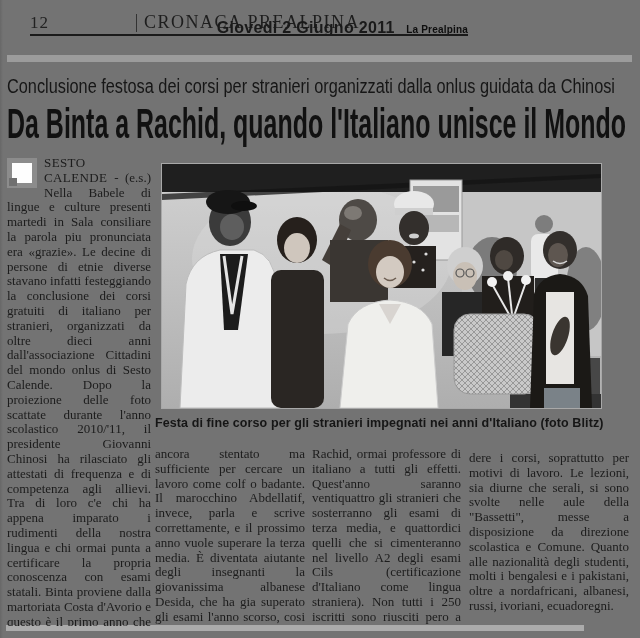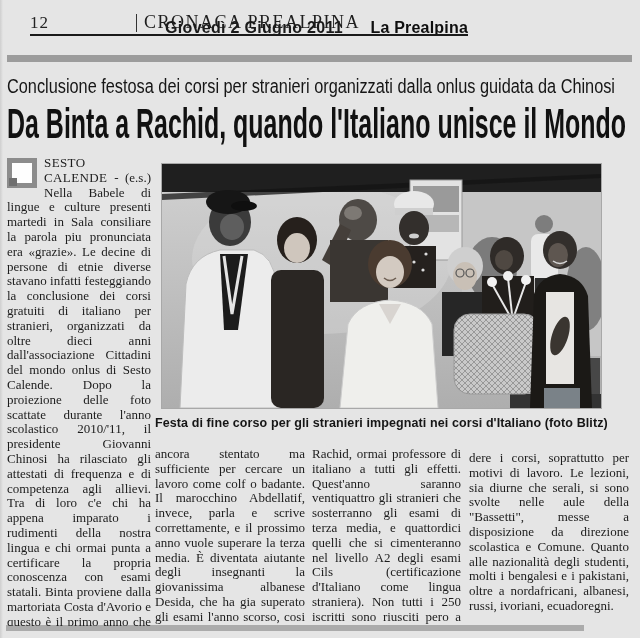--- a/index.html
+++ b/index.html
@@ -1,38 +1,38 @@
 <!DOCTYPE html>
 <html><head>
 <meta charset="utf-8">
 <style>
   * { margin: 0; padding: 0; box-sizing: border-box; }
   html,body { background: #ffffff; }
   .page {
     position: relative;
     width: 640px; height: 638px;
-    background: #e5e5e5;
+    background: #737373;
     overflow: hidden;
     font-family: "Liberation Serif", serif;
     color: #1c1c1c;
   }
   
   .scan-edge { position:absolute; left:0; top:0; width:3px; height:100%;
     background: linear-gradient(to right, rgba(0,0,0,0.10), rgba(0,0,0,0)); }
 
   
   .hdr-pagenum { position:absolute; left:30px; top:13px;
     font: 17px "Liberation Serif", serif; color:#222; letter-spacing:1px; }
   .hdr-divider { position:absolute; left:136px; top:14px; width:1px; height:18px; background:#333; }
   .hdr-section { position:absolute; left:144px; top:12px;
     font: 18px "Liberation Serif", serif; letter-spacing:1.5px; color:#1e1e1e; }
   .hdr-right { position:absolute; left:30px; top:19px; width:438px; text-align:right;
     font-family:"Liberation Sans", sans-serif; white-space:nowrap; }
   .hdr-date { font-size:16px; font-weight:bold; color:#1a1a1a; letter-spacing:.3px; }
-  .hdr-masthead { font-size:16px; font-weight:bold; color:#0e0e0e; margin-left:23px; letter-spacing:.2px; }
+  .hdr-masthead { font-size:10px; font-weight:bold; color:#0e0e0e; margin-left:7px; letter-spacing:.2px; }
   .hdr-rule { position:absolute; left:30px; top:34px; width:438px; height:2px; background:#1a1a1a; }
 
   
   .sep-top { position:absolute; left:7px; top:55px; width:625px; height:7px; background:#9c9c9c; }
   .sep-bottom { position:absolute; left:6px; top:625px; width:578px; height:6px; background:#ababab; }
 
   
   .kicker-svg { position:absolute; left:6px; top:73px; }
   .headline-svg { position:absolute; left:6px; top:98px; }
 
@@ -198,21 +198,21 @@
       <path d="M368,244 L372,130 Q378,112 398,110 Q420,112 426,132 L430,244 Z" fill="#1b1916"></path>
       <rect x="384" y="128" width="28" height="92" fill="#e7e5e2"></rect>
       <ellipse cx="398" cy="172" rx="8" ry="20" fill="#3a3530" transform="rotate(18 398 172)"></ellipse>
       <rect x="382" y="224" width="36" height="20" fill="#7a8288"></rect>
       <ellipse cx="398" cy="86" rx="17" ry="19" fill="#332f2c"></ellipse>
       <ellipse cx="396" cy="91" rx="10" ry="12" fill="#5e5650"></ellipse>
       <path d="M391,97 Q398,102 405,97" fill="none" stroke="#d8d8d8" stroke-width="1.5"></path>
     </svg>
   </div>
 
-  <div class="caption">Festa di fine corso per gli stranieri impegnati nei corsi d'Italiano (foto Blitz)</div>
+  <div class="caption">Festa di fine corso per gli stranieri impegnati nei anni d'Italiano (foto Blitz)</div>
 
   <div class="col-b1 body-text">
     <span>ancora stentato ma sufficiente per cercare un lavoro come colf o badante. Il marocchino Abdellatif, invece, parla e scrive correttamente, e il prossimo anno vuole superare la terza media. È diventata aiutante degli insegnanti la giovanissima albanese Desida, che ha gia superato gli esami l'anno scorso, cosi come</span>
   </div>
   <div class="col-b2 body-text">
     <span>Rachid, ormai professore di italiano a tutti gli effetti. Quest'anno saranno ventiquattro gli stranieri che sosterranno gli esami di terza media, e quattordici quelli che si cimenteranno nel livello A2 degli esami Cils (certificazione d'Italiano come lingua straniera). Non tutti i 250 iscritti sono riusciti pero a conclu-</span>
   </div>
   <div class="col-b3 body-text">
     <span>dere i corsi, soprattutto per motivi di lavoro. Le lezioni, sia diurne che serali, si sono svolte nelle aule della "Bassetti", messe a disposizione da direzione scolastica e Comune. Quanto alle nazionalità degli studenti, molti i bengalesi e i pakistani, oltre a nordafricani, albanesi, russi, ivoriani, ecuadoregni.</span>
   </div>

